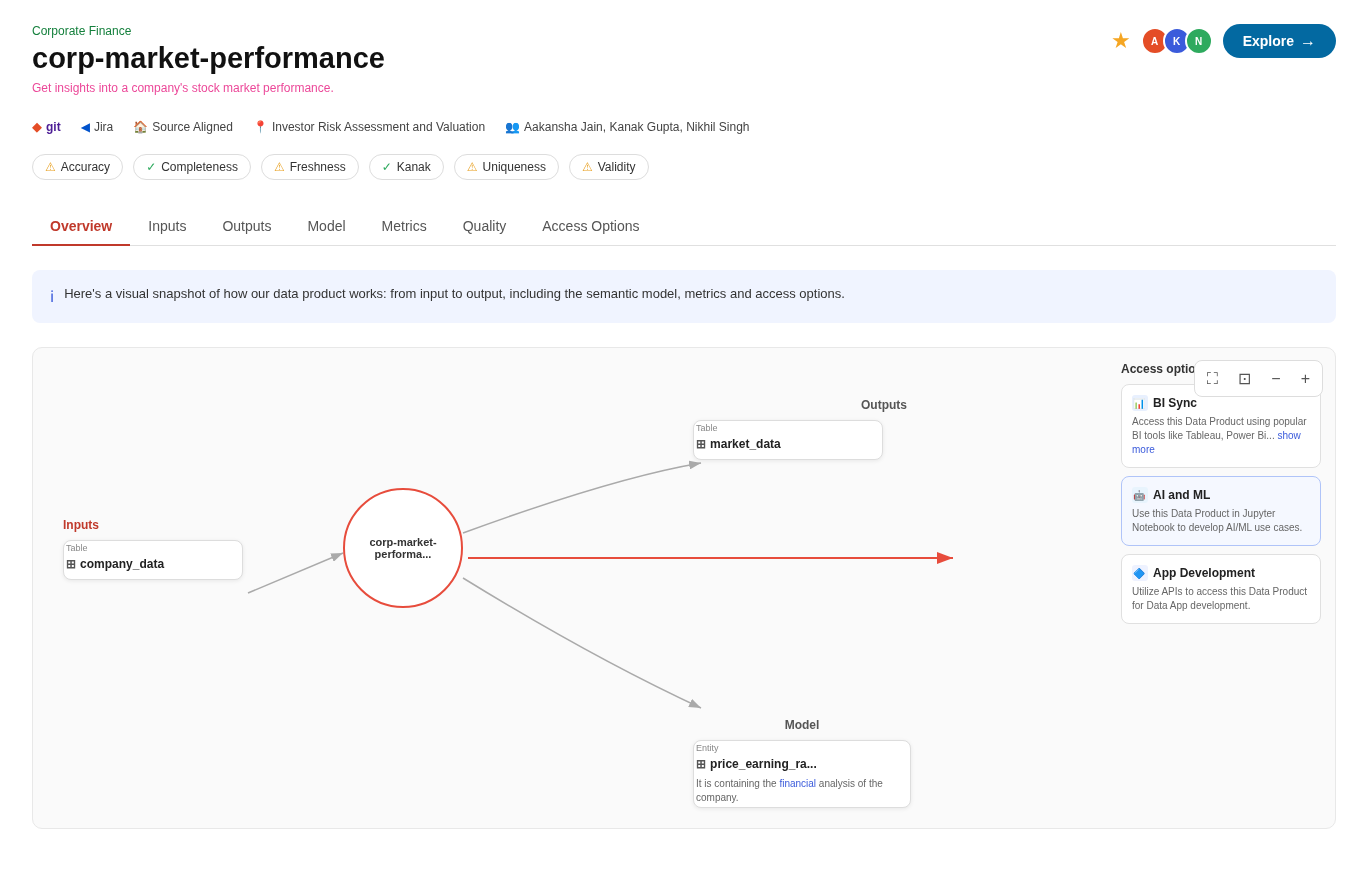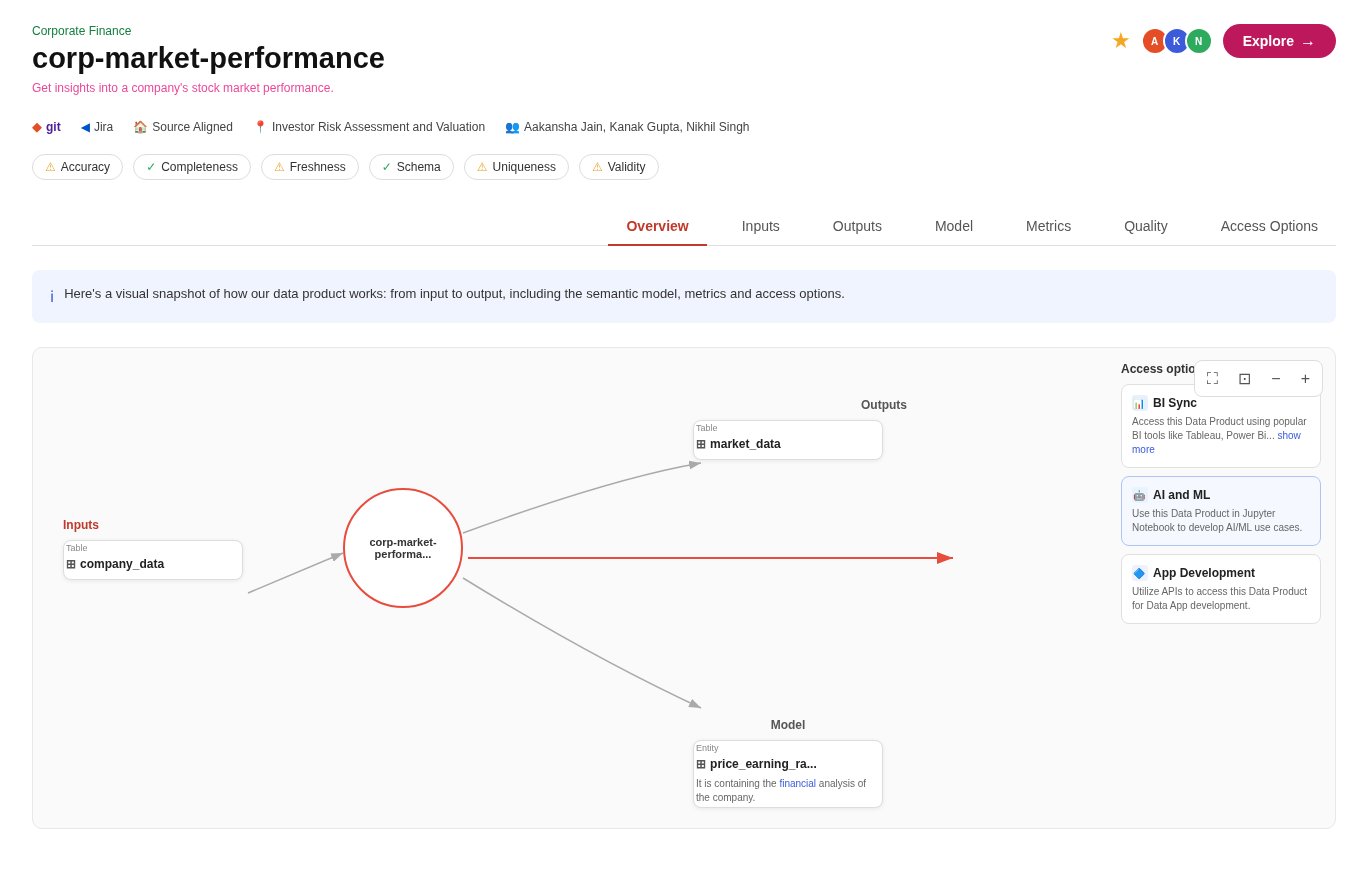--- a/index.html
+++ b/index.html
@@ -12,29 +12,29 @@
     .page-subtitle { font-size: 12px; color: #ec4899; margin-bottom: 24px; }
 
     .meta-row { display: flex; align-items: center; gap: 20px; font-size: 12px; color: #444; margin-bottom: 20px; flex-wrap: wrap; }
     .meta-item { display: flex; align-items: center; gap: 4px; }
 
     .header-actions { position: absolute; top: 24px; right: 32px; display: flex; align-items: center; gap: 10px; }
     .star-btn { background: none; border: none; cursor: pointer; font-size: 22px; color: #f5a623; }
     .avatar-group { display: flex; align-items: center; }
     .avatar { width: 28px; height: 28px; border-radius: 50%; border: 2px solid #fff; margin-left: -6px; display: flex; align-items: center; justify-content: center; font-size: 10px; font-weight: 600; color: #fff; }
     .avatar:first-child { margin-left: 0; }
-    .explore-btn { background: #be185d; color: #fff; border: none; border-radius: 20px; padding: 8px 20px; font-size: 14px; font-weight: 600; cursor: pointer; display: flex; align-items: center; gap: 6px; }
+    .explore-btn { background: #0369a1; color: #fff; border: none; border-radius: 20px; padding: 8px 20px; font-size: 14px; font-weight: 600; cursor: pointer; display: flex; align-items: center; gap: 6px; }
     .explore-btn .arrow { font-size: 16px; }
 
     .quality-badges { display: flex; gap: 10px; flex-wrap: wrap; margin-bottom: 28px; }
     .badge { display: flex; align-items: center; gap: 5px; padding: 5px 12px; border: 1px solid #ddd; border-radius: 20px; font-size: 12px; color: #333; background: #fff; cursor: pointer; }
     .badge .warn { color: #e8a020; }
     .badge .ok { color: #2eaa5e; }
 
-    .tabs { display: flex; gap: 17px; border-bottom: 1px solid #e0e0e0; margin-bottom: 24px; justify-content: flex-end; }
+    .tabs { display: flex; gap: 0; border-bottom: 1px solid #e0e0e0; margin-bottom: 24px; }
     .tab { padding: 10px 18px; font-size: 14px; color: #555; cursor: pointer; border-bottom: 2px solid transparent; margin-bottom: -1px; }
     .tab.active { color: #c0392b; border-bottom: 2px solid #c0392b; font-weight: 600; }
 
     .info-banner { display: flex; align-items: flex-start; gap: 10px; background: #f0f4ff; border-radius: 8px; padding: 14px 18px; margin-bottom: 24px; font-size: 13px; color: #333; line-height: 1.5; }
     .info-icon { color: #3b5bdb; font-size: 16px; flex-shrink: 0; margin-top: 1px; }
 
     .diagram-container { position: relative; border: 1px solid #e8e8e8; border-radius: 10px; min-height: 480px; background: #fafafa; overflow: hidden; }
 
     .diagram-controls { position: absolute; top: 12px; right: 12px; display: flex; gap: 4px; background: #fff; border: 1px solid #ddd; border-radius: 8px; padding: 4px; z-index: 10; }
     .ctrl-btn { background: none; border: none; cursor: pointer; padding: 4px 8px; color: #555; font-size: 16px; border-radius: 4px; }
@@ -114,21 +114,21 @@
       <div class="badge">
         <span class="ok">✓</span>
         <span>Completeness</span>
       </div>
       <div class="badge">
         <span class="warn">⚠</span>
         <span>Freshness</span>
       </div>
       <div class="badge">
         <span class="ok">✓</span>
-        <span>Schema</span>
+        <span>Kanak</span>
       </div>
       <div class="badge">
         <span class="warn">⚠</span>
         <span>Uniqueness</span>
       </div>
       <div class="badge">
         <span class="warn">⚠</span>
         <span>Validity</span>
       </div>
     </div>
@@ -201,21 +201,21 @@
             <div class="card-type-label">Table</div>
             <div class="card-title">
               <span style="color:#555;">⊞</span>
               market_data
             </div>
           </div>
         </div>
 
         <div style="position:absolute; left:660px; bottom: 20px;">
           <div class="diagram-model-label">Model</div>
-          <div class="diagram-card" style="width:190px;">
+          <div class="diagram-card" style="width:218px;">
             <div class="card-type-label">Entity</div>
             <div class="card-title">
               <span style="color:#555;">⊞</span>
               price_earning_ra...
             </div>
             <div class="card-desc">It is containing the <span style="color:#3b5bdb;">financial</span> analysis of the company.</div>
           </div>
         </div>
 
         <div style="position:absolute; right: 14px; top: 14px; width: 200px;">

